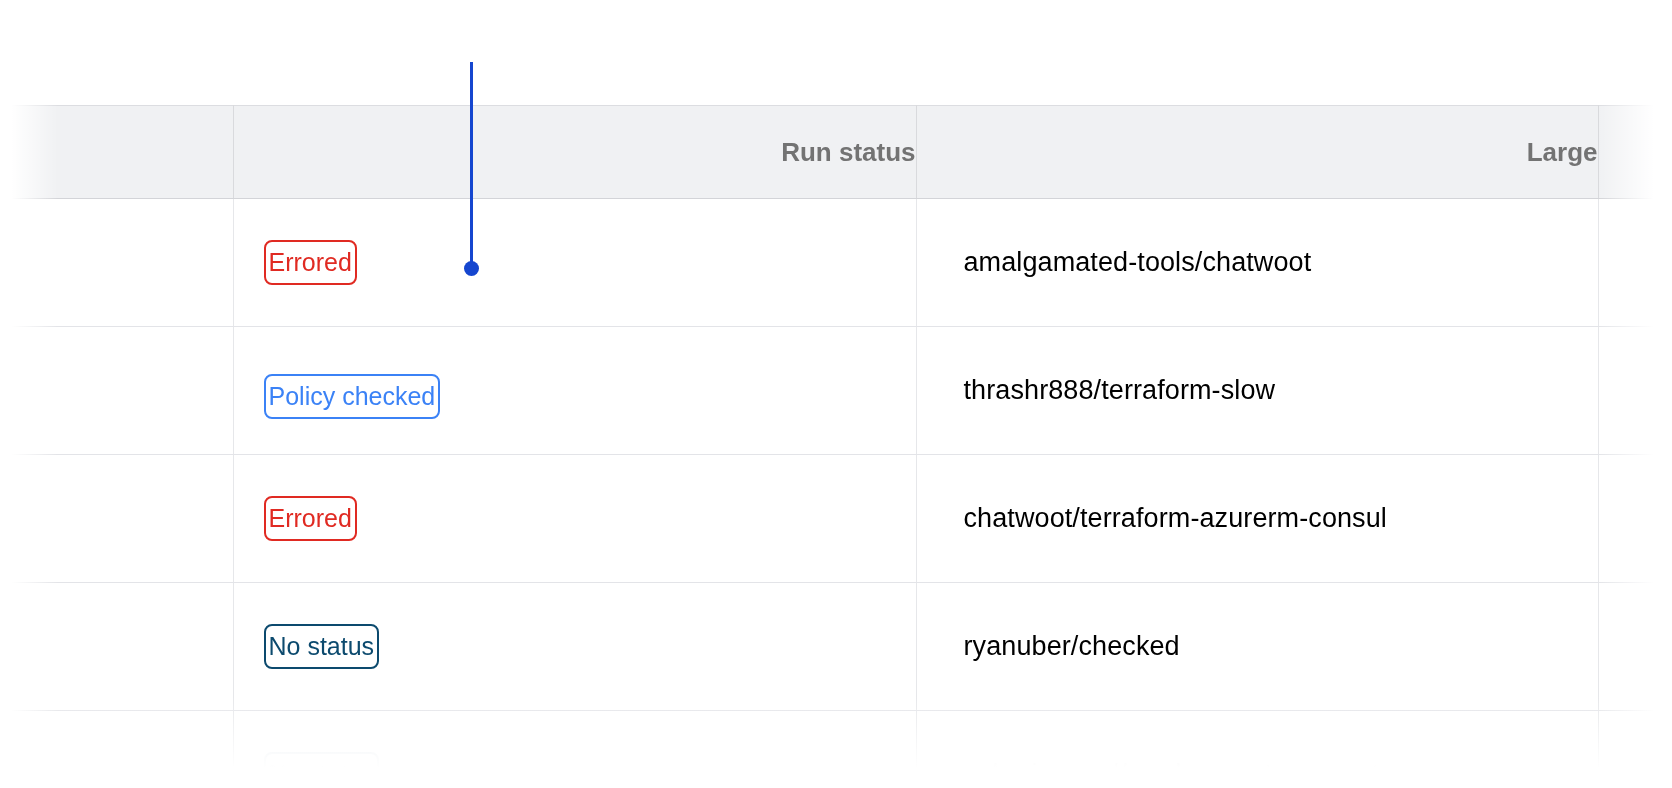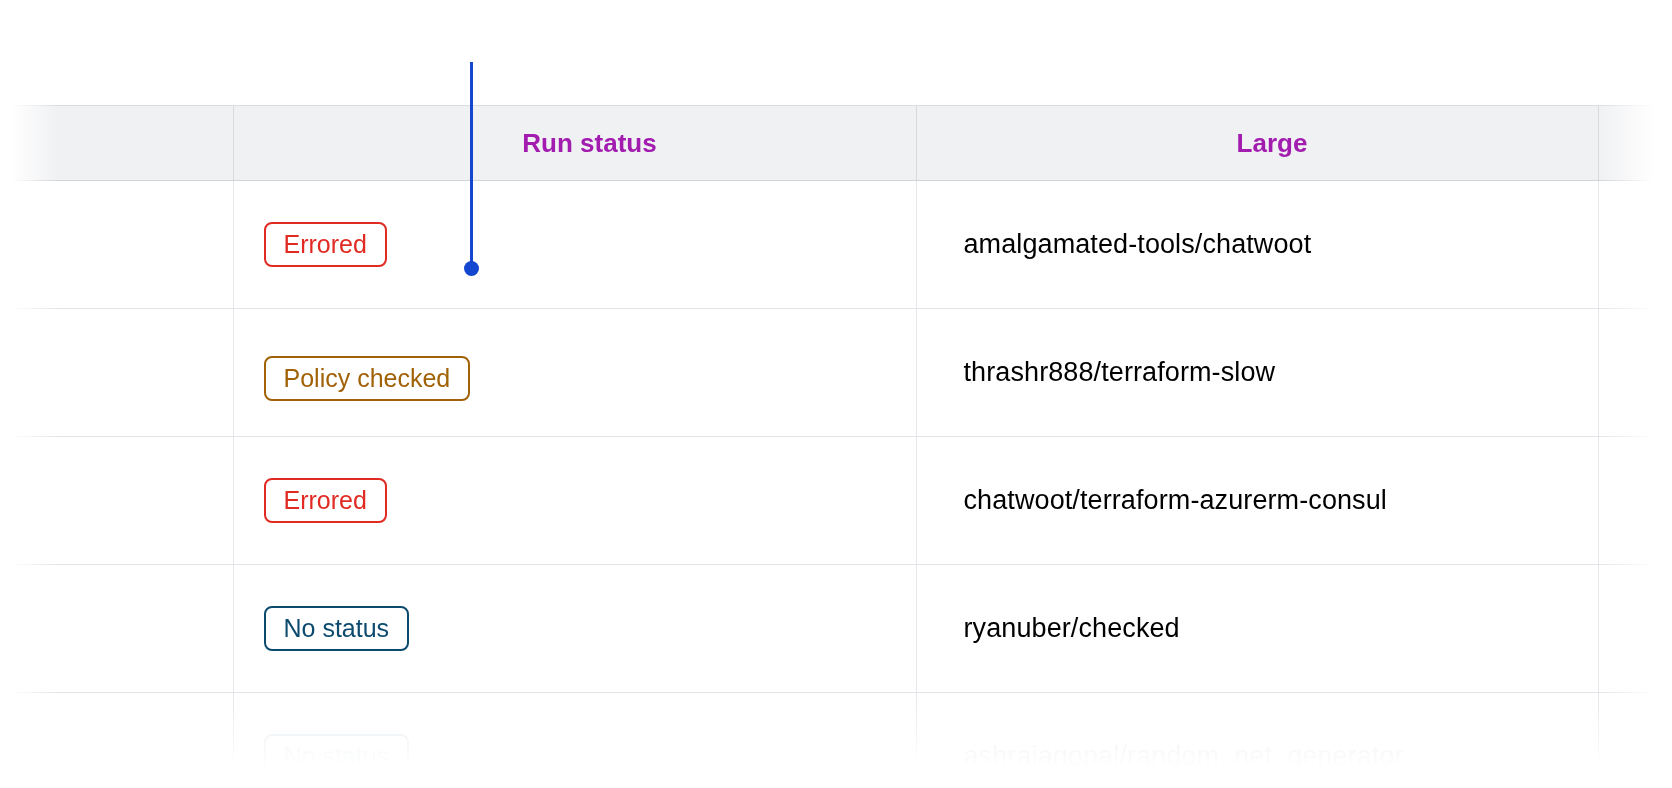--- a/index.html
+++ b/index.html
@@ -70,30 +70,30 @@
     border-collapse: collapse;
     table-layout: fixed;
     width: 1672px;
   }
   table.data-table col.col-leading { width: 233px; }
   table.data-table col.col-status  { width: 683px; }
   table.data-table col.col-repo    { width: 682px; }
   table.data-table col.col-trail   { width: 74px; }
 
   thead th {
-    height: 75px;
+    height: 93px;
     background: #f0f1f3;
     border-top: 1px solid #dcdde1;
     border-bottom: 1px solid #d3d4d8;
     border-right: 1px solid #d9dadd;
     padding: 0 0 0 30px;
-    text-align: center;
+    text-align: right;
     font-size: 26px;
     font-weight: 700;
-    color: #a21caf;
+    color: #737373;
     vertical-align: middle;
     box-sizing: border-box;
   }
   thead th.leading-head { padding: 0; }
   thead th.trail-head { border-right: none; }
 
   tbody td {
     height: 128px;
     background: #ffffff;
     border-bottom: 1px solid #e3e4e8;
@@ -113,34 +113,34 @@
     letter-spacing: 0.1px;
     white-space: nowrap;
     margin-left: 17px;
   }
 
   .status-pill {
     display: inline-flex;
     align-items: center;
     justify-content: center;
     height: 45px;
-    padding: 0 18px;
+    padding: 0 3px;
     border-radius: 8px;
     border: 2px solid currentColor;
     font-size: 25px;
     font-weight: 400;
     line-height: 1;
     white-space: nowrap;
     background: #ffffff;
     box-sizing: border-box;
   }
   .status-pill .pill-label { color: inherit; }
 
   .status-errored        { color: #e02a22; }
-  .status-policy-checked { color: #a16207; margin-top: 12px; }
+  .status-policy-checked { color: #3b82f6; margin-top: 12px; }
   .status-no-status      { color: #0c4a6e; }
 
   
   tr.fade-row td { border-bottom: none; }
   tr.fade-row .fade-inner { opacity: 0.10; }
 
   
   .fade-left {
     position: absolute;
     left: 0; top: 105px;

